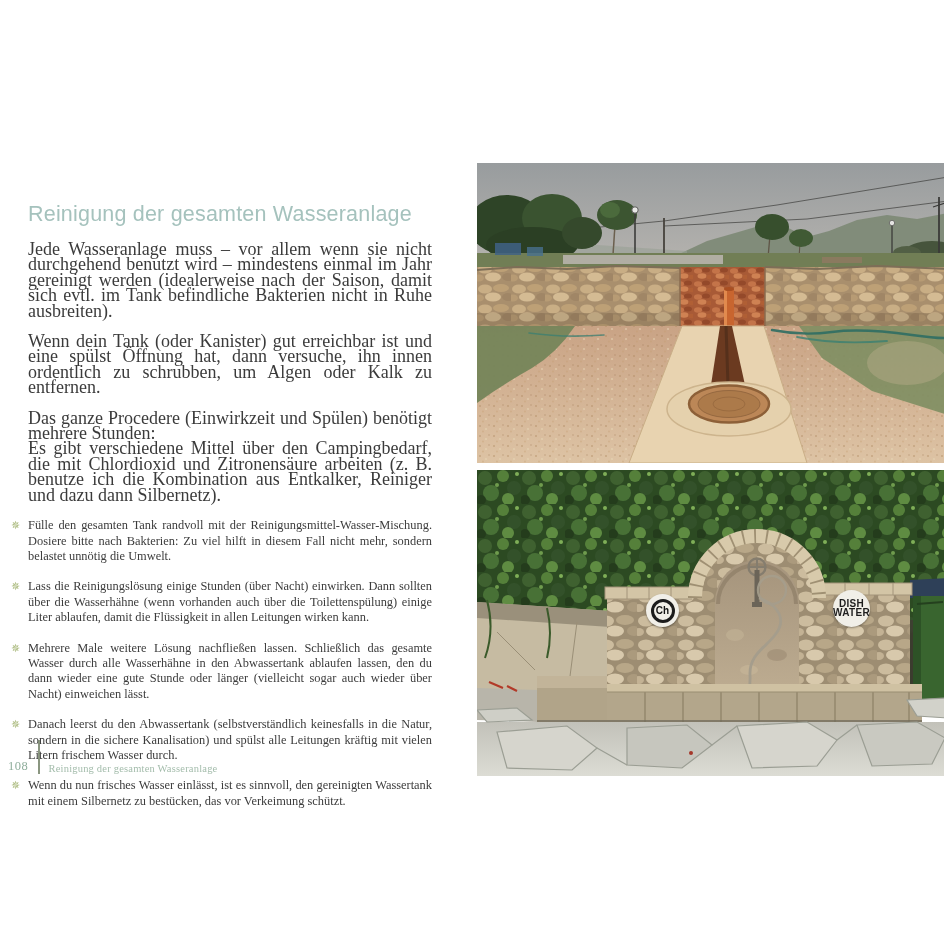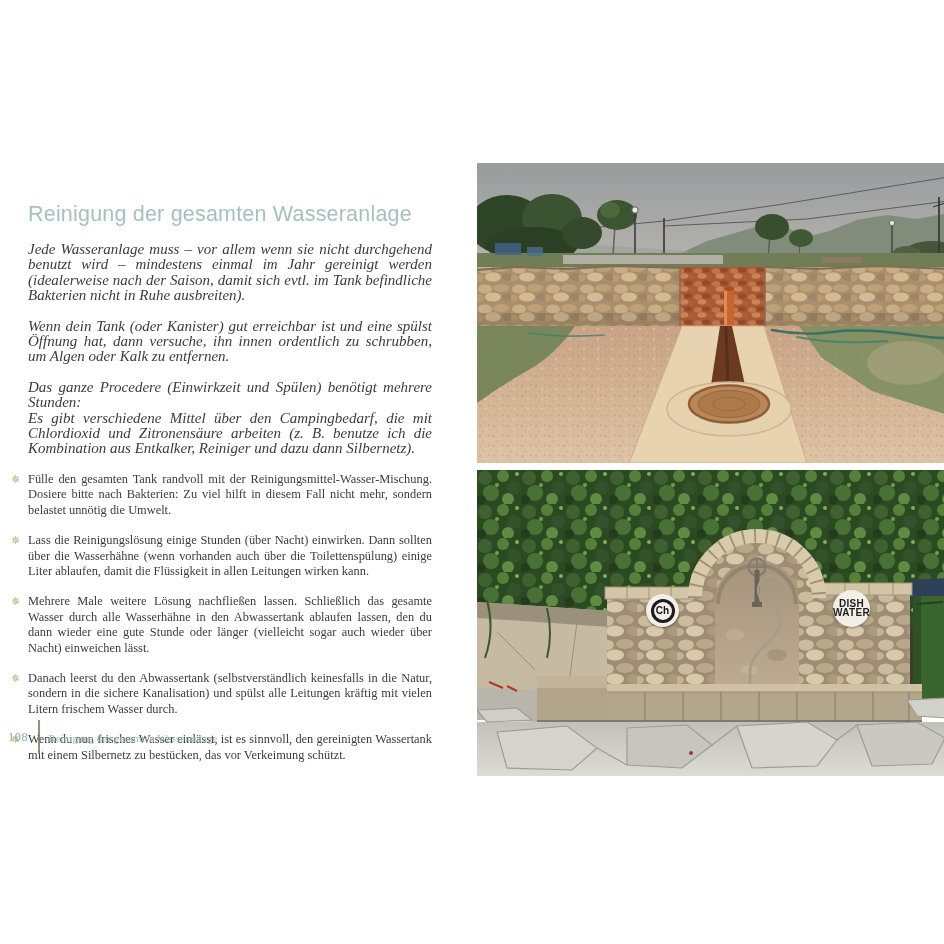--- a/index.html
+++ b/index.html
@@ -16,22 +16,22 @@
     width:944px;height:944px;background:#ffffff;position:relative;
     font-family:"Liberation Serif", serif;overflow:hidden;
   }
   .text-col{position:absolute;left:28px;top:202px;width:404px;}
   .article-title{
     font-family:"Liberation Sans", sans-serif;font-weight:400;
     color:var(--title-color);font-size:21.5px;letter-spacing:.2px;
     margin:0 0 15px 0;
   }
   .body-par{
-    font-size:15px;line-height:15.4px;text-align:justify;
-    color:var(--body-text-color);margin:0 0 15px 0;font-style:italic;
+    font-size:18px;line-height:15.4px;text-align:justify;
+    color:var(--body-text-color);margin:0 0 15px 0;
   }
   .proc-intro{margin-bottom:0;}
   .bullets{list-style:none;margin:0;padding:0;}
   .bullets li{
     position:relative;font-size:12.4px;line-height:15.4px;text-align:justify;
     color:var(--body-text-color);margin:0 0 15px 0;
   }
   .bullets li .star{
     position:absolute;left:-17px;top:0px;
     font-family:"DejaVu Sans", sans-serif;font-size:11px;
@@ -52,21 +52,21 @@
     display:flex;align-items:center;justify-content:center;
     font-family:"Liberation Sans", sans-serif;font-weight:bold;
     font-size:10px;color:#111;
   }
   .sign-dish{
     left:356px;top:120px;width:37px;height:37px;flex-direction:column;
     font-family:Liberation Sans, sans-serif;font-weight:bold;
     font-size:10px;line-height:8.5px;color:#1e1e1e;letter-spacing:.3px;
     text-align:center;
   }
-  .footer{position:absolute;left:8px;top:720px;display:flex;align-items:center;}
+  .footer{position:absolute;left:8px;top:740px;display:flex;align-items:flex-end;}
   .page-number{
     font-size:12.5px;color:var(--page-number-color);width:26px;text-align:left;
     padding-top:1px;letter-spacing:.5px;
   }
   .footer-divider{
     width:1.5px;height:34px;background:var(--footer-divider-color);
     margin:0 9px 0 4px;opacity:.8;
   }
   .footer-chapter{font-size:10.5px;color:var(--footer-text-color);padding-top:3px;letter-spacing:.2px;}
 </style>

